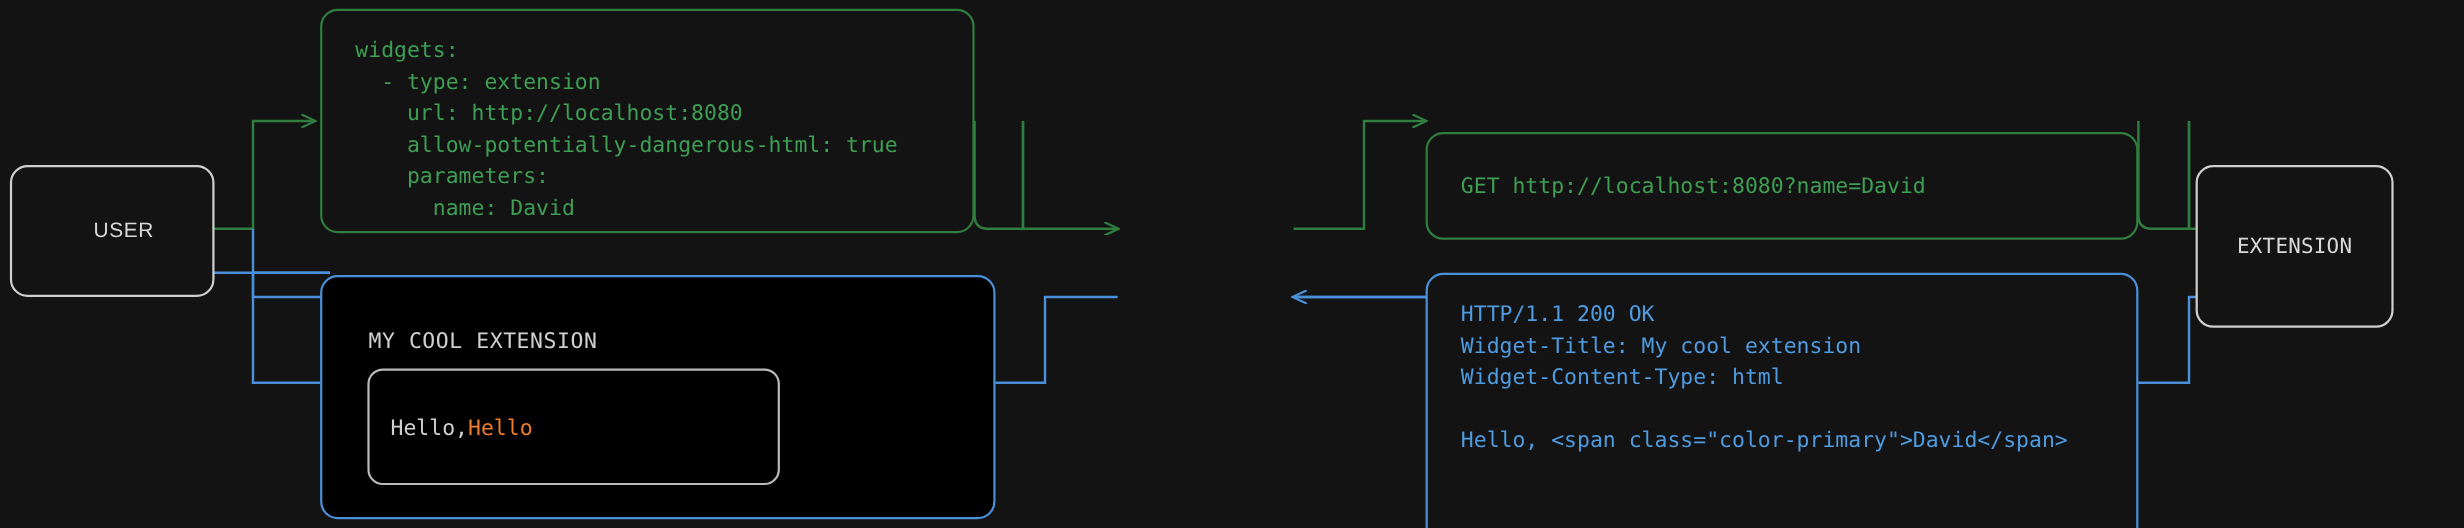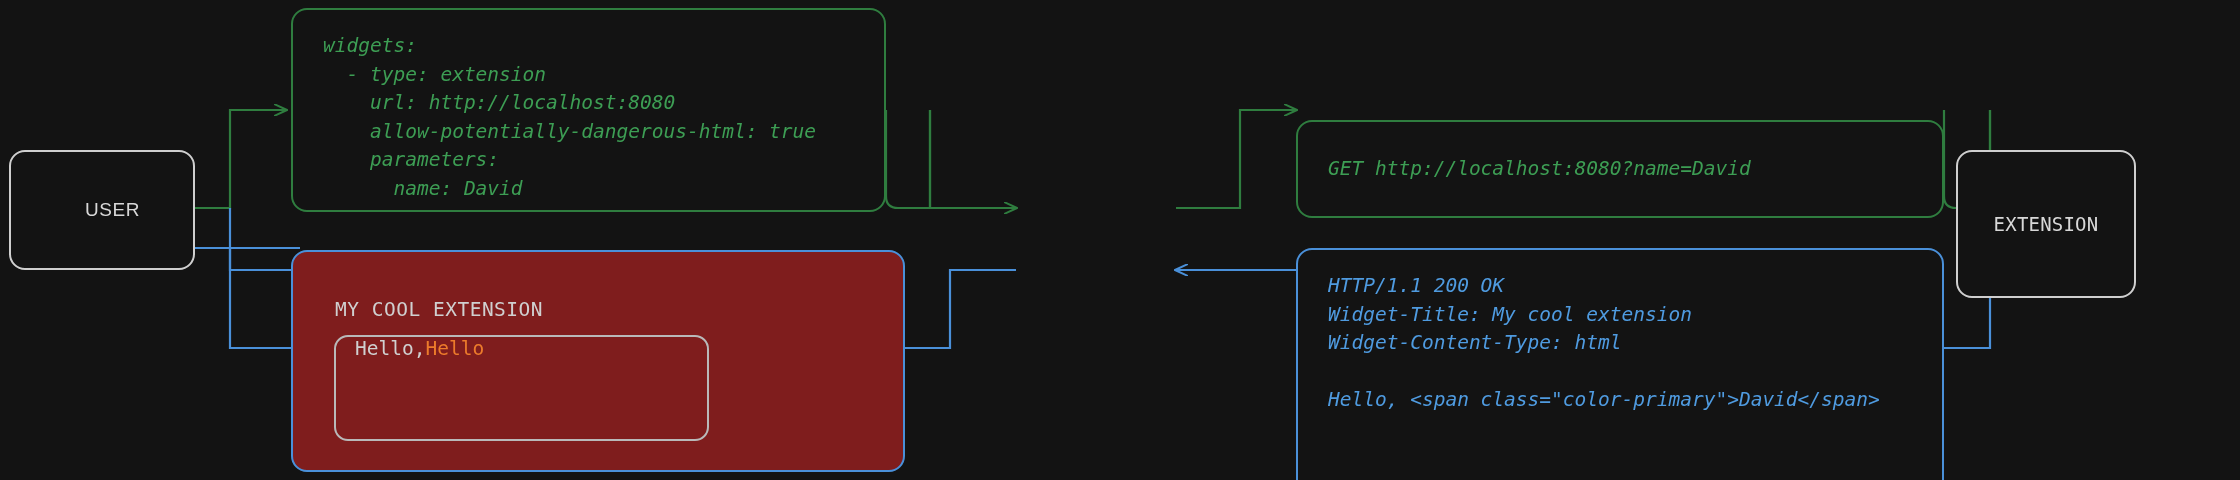--- a/index.html
+++ b/index.html
@@ -46,40 +46,39 @@
   .codebox {
     position: absolute;
     border-radius: 16px;
     background: #131313;
     box-sizing: border-box;
     padding: 22px 30px;
     white-space: pre;
     font-family: "DejaVu Sans Mono", monospace;
     font-size: 19.5px;
     line-height: 28.5px;
-    font-style: italic;
   }
   .codebox.green {
     border: 2px solid #2f7d3f;
     color: #3d9e54;
   }
   .codebox.blue {
     border: 2px solid #4a90d9;
     color: #4f9be0;
   }
   .codebox.centered {
     display: flex;
     align-items: center;
     margin-top: 32px;
   }
   .widgetbox {
     position: absolute;
     border: 2px solid #4a90d9;
     border-radius: 16px;
-    background: #7f1d1d;
+    background: #000000;
     box-sizing: border-box;
   }
   .widget-title {
     position: absolute;
     left: 42px;
     top: 46px;
     color: #d0d0d0;
     font-family: "DejaVu Sans Mono", monospace;
     font-size: 19.5px;
     letter-spacing: 0.5px;
@@ -87,20 +86,21 @@
   .widget-card {
     position: absolute;
     left: 41px;
     top: 83px;
     width: 294px;
     height: 103px;
     border: 2px solid #b9b9b9;
     border-radius: 14px;
     box-sizing: border-box;
     display: flex;
+    align-items: center;
     padding-left: 19px;
     font-family: "DejaVu Sans Mono", monospace;
     font-size: 19.5px;
     color: #d0d0d0;
   }
   .accent {
     color: #ec7b2b;
   }
 </style>
 </head>
@@ -136,21 +136,21 @@
       <path d="M300,248 L174,248" marker-end="url(#arrow-blue)"></path>
       <path d="M291,348 L230,348 L230,248 L300,248"></path>
     </g>
   </svg>
 
   <div class="node node-sans" style="left:9px; top:150px; width:161px; height:116px;padding-left:21px;">
     <span>USER</span>
   </div>
 
 
-  <div class="node node-mono" style="left:1956px; top:150px; width:176px; height:144px;">
+  <div class="node node-mono" style="left:1996px; top:150px; width:176px; height:144px;">
     <span>EXTENSION</span>
   </div>
 
   <div class="codebox green" style="left:291px; top:8px; width:595px; height:204px;"><span>widgets:
   - type: extension
     url: http://localhost:8080
     allow-potentially-dangerous-html: true
     parameters:
       name: David</span></div>
 

